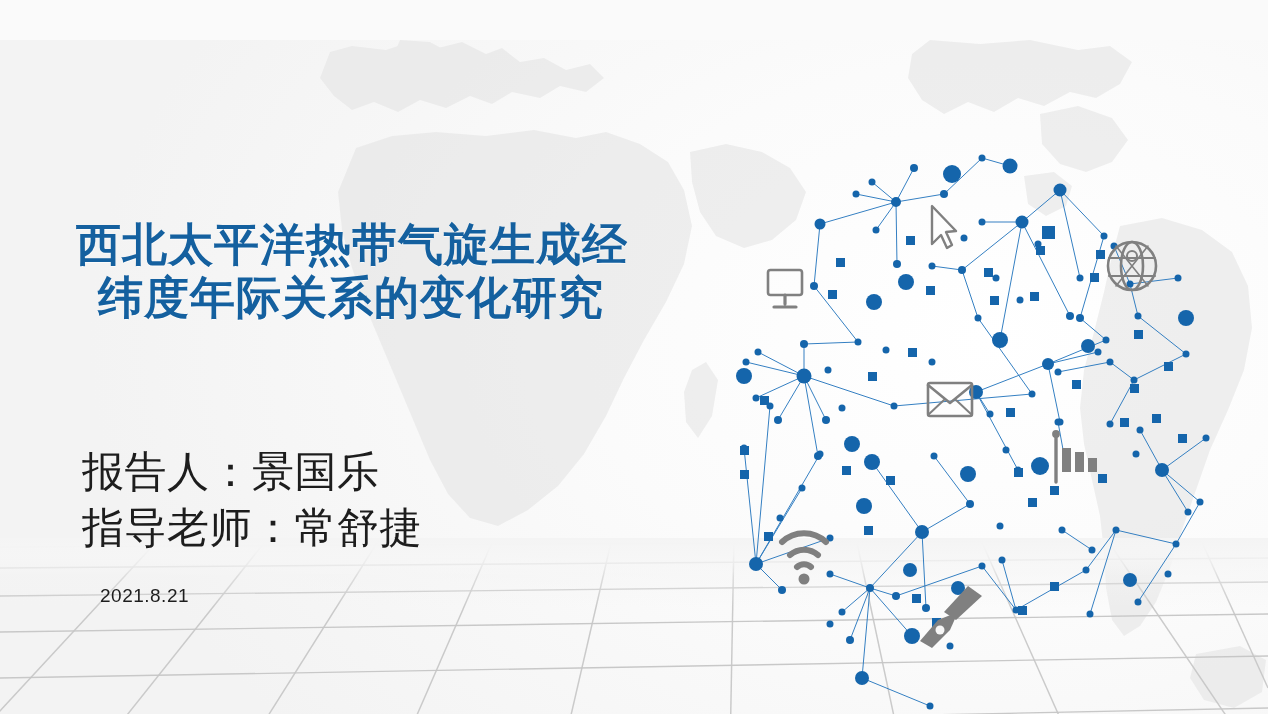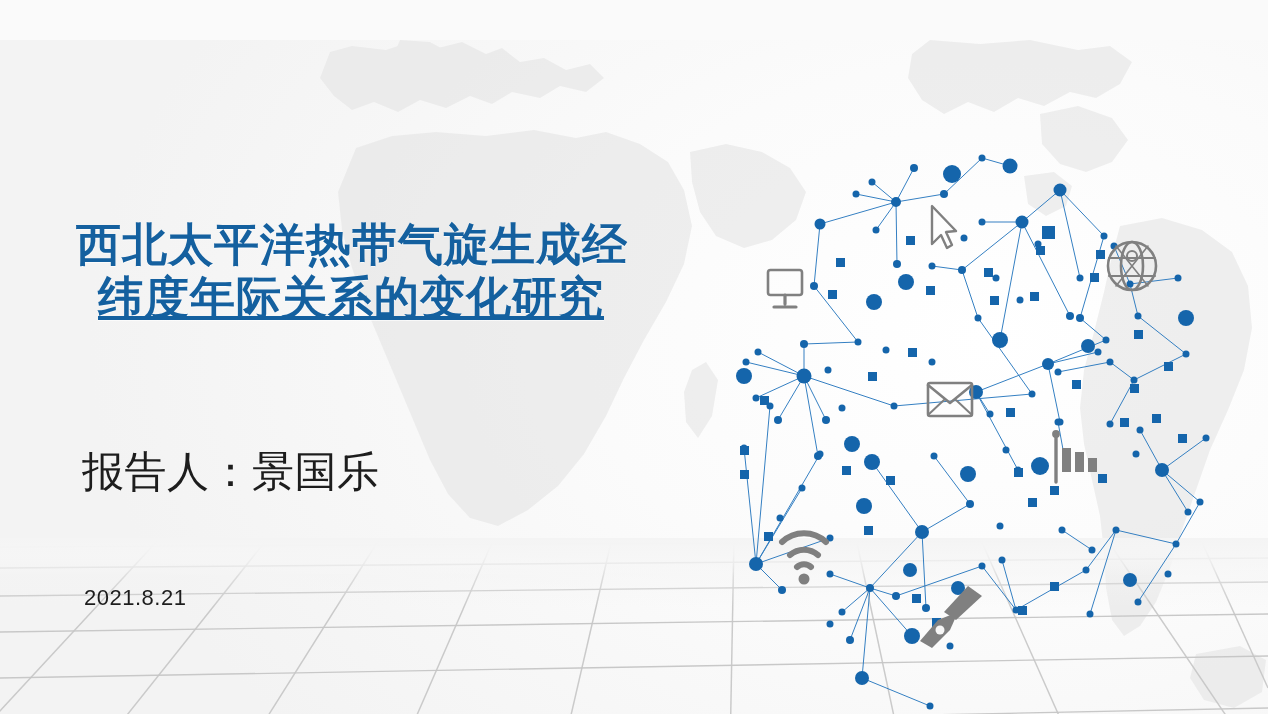--- a/index.html
+++ b/index.html
@@ -33,31 +33,31 @@
   .title-block{
     position:absolute;left:0;top:178px;width:700px;
     text-align:center;line-height:1.18;
     font-weight:bold;letter-spacing:1px;
     font-size:45px;color:#14609f;
     text-shadow:0 1px 0 rgba(255,255,255,.65);
     white-space:nowrap;
   }
   .title-block .ln{display:block;}
   .title-block .ln1{padding-left:4px;}
-  .title-block .ln2{padding-left:2px;text-decoration:underline;}
+  .title-block .ln2{padding-left:2px;}
   
   .byline{
     position:absolute;left:82px;top:404px;
     font-size:42px;color:#1d1d1d;line-height:1.34;
     letter-spacing:.5px;white-space:nowrap;
   }
   .byline .row{display:block;}
   .date{
-    position:absolute;left:84px;top:545px;
-    font-size:22px;color:#1d1d1d;letter-spacing:.5px;
+    position:absolute;left:100px;top:545px;
+    font-size:19px;color:#1d1d1d;letter-spacing:.5px;
   }
   
   .toolbar{position:absolute;left:8px;bottom:6px;display:flex;gap:5px;align-items:center;opacity:.32;}
   .tb-btn{
     width:26px;height:26px;border-radius:50%;
     border:1px solid #b4b4b4;background:transparent;
     display:flex;align-items:center;justify-content:center;
     cursor:pointer;padding:0;
   }
   .tb-btn svg{display:block;}
@@ -413,20 +413,21 @@
     </svg>
   </div>
 
   <div class="title-block">
     <span class="ln ln1">西北太平洋热带气旋生成经</span>
     <span class="ln ln2">纬度年际关系的变化研究</span>
   </div>
 
   <div class="byline">
     <span class="row">报告人：景国乐</span>
+    <span class="row">指导老师：常舒捷</span>
   </div>
   <div class="date">2021.8.21</div>
 
   <div class="toolbar">
     <button class="tb-btn">
       <span>
         <svg width="13" height="13" viewBox="0 0 13 13">
             <polygon points="9,3 9,10 3.5,6.5" fill="none" stroke="#9a9a9a" stroke-width="1.1"></polygon>
           </svg>
       </span>

